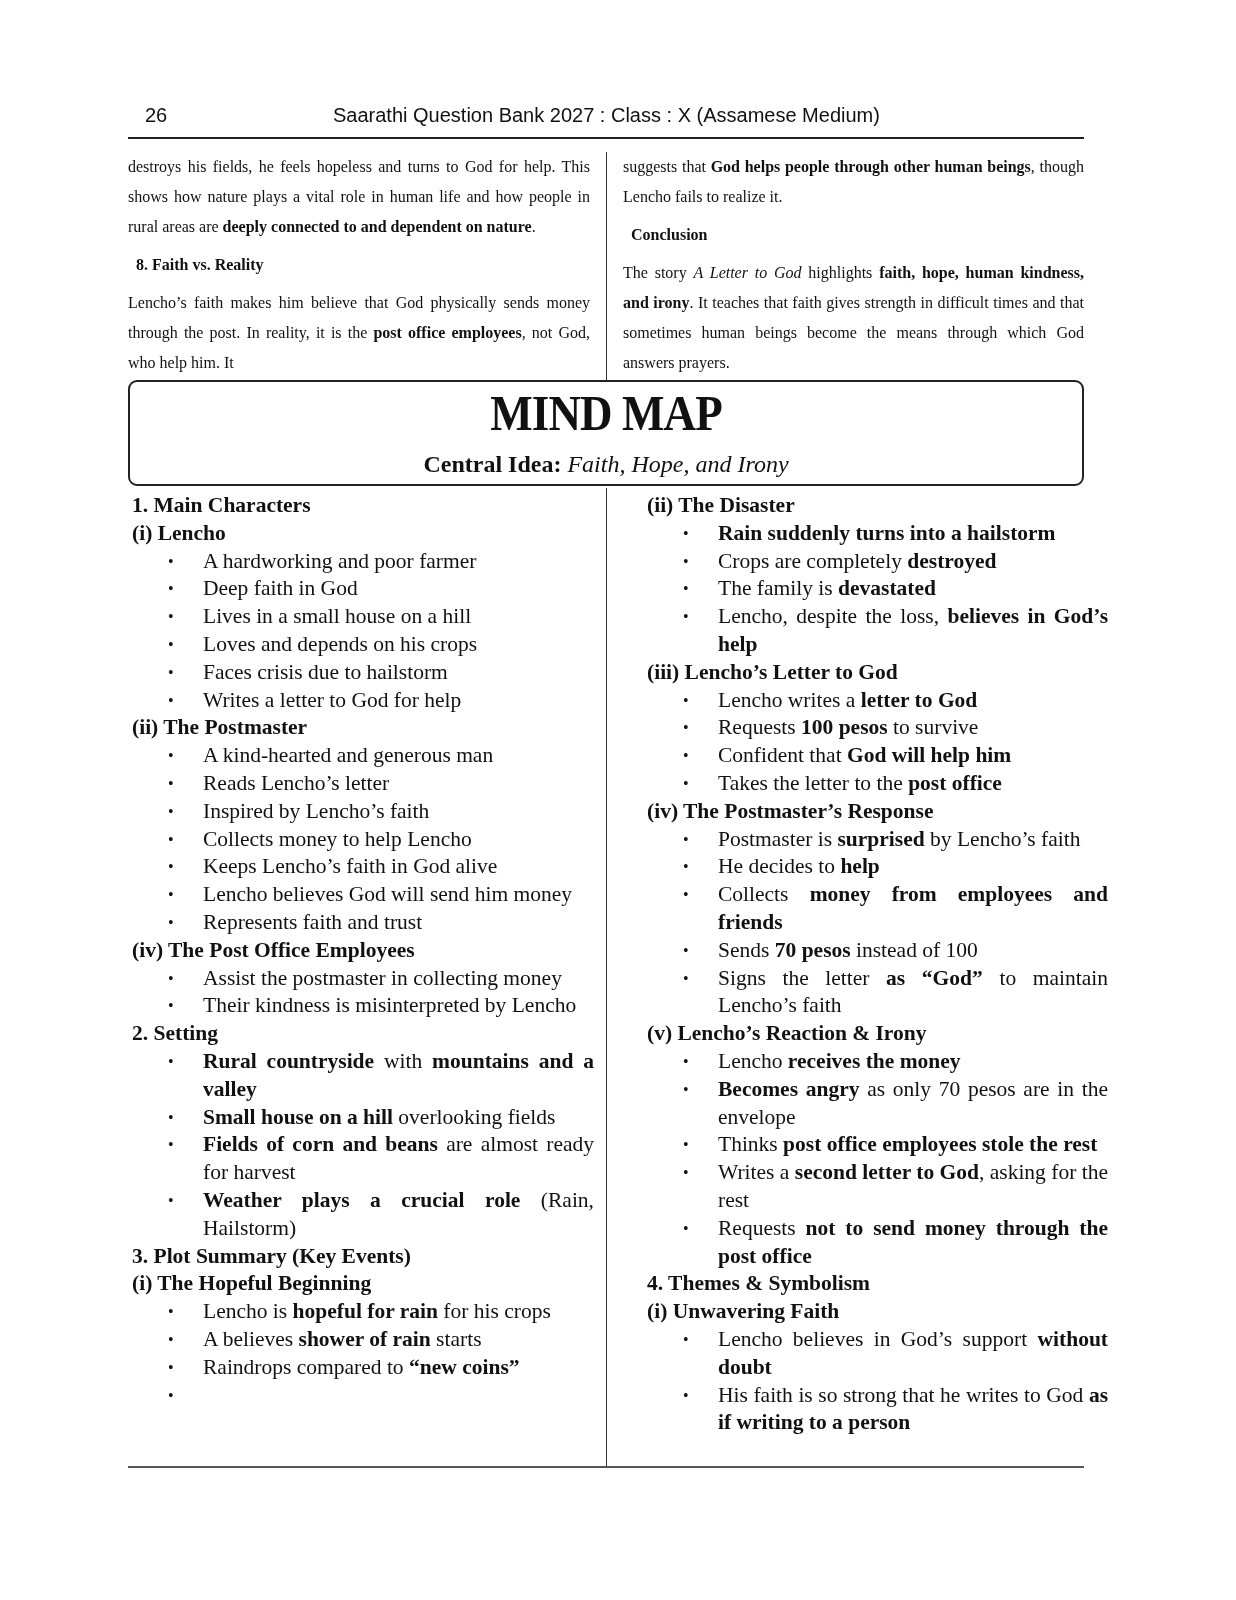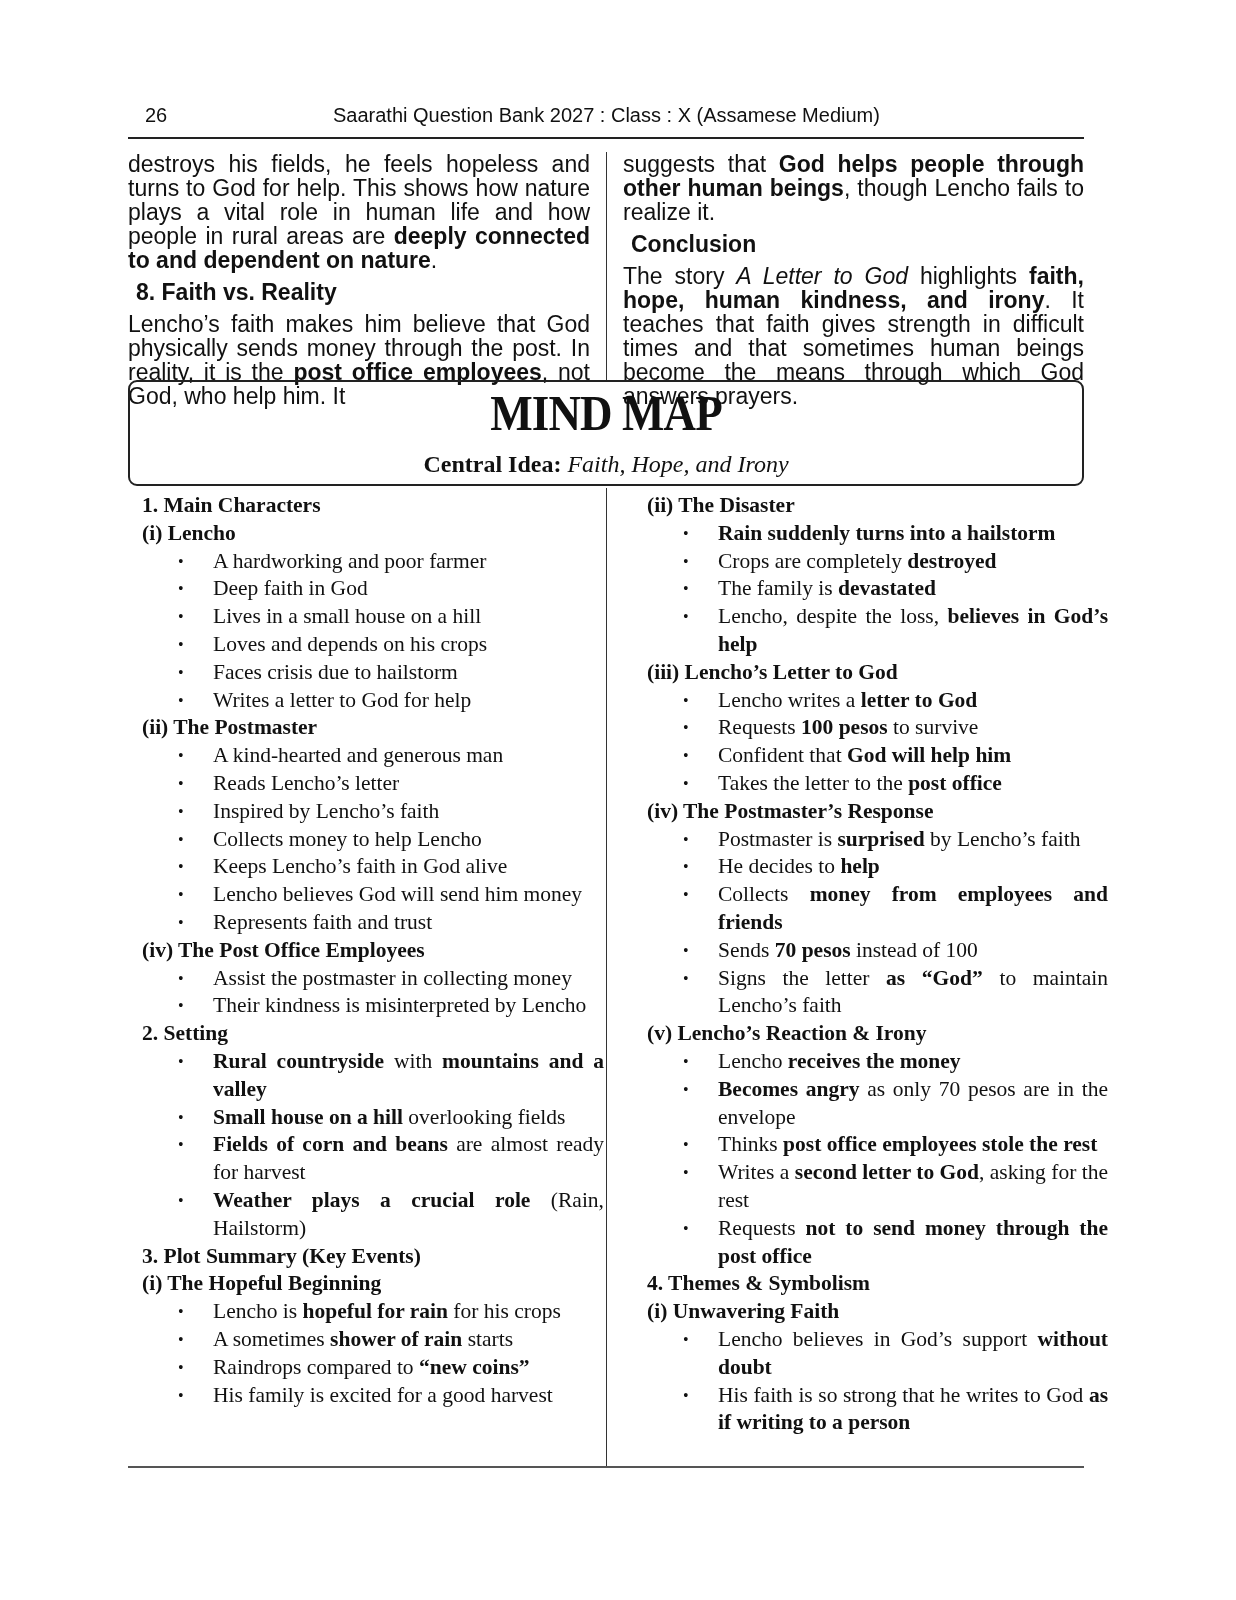--- a/index.html
+++ b/index.html
@@ -4,37 +4,37 @@
 <style>
   html, body { margin: 0; padding: 0; background: #ffffff; }
   body { width: 1236px; height: 1600px; position: relative; overflow: hidden; color: #111; }
   .page { position: absolute; left: 128px; top: 0; width: 956px; }
   .header { position: absolute; top: 104px; left: 11px; width: 956px; height: 32px;
     font-family: "Liberation Sans", sans-serif; font-size: 20px; margin-left: 6px; }
   .header .pno { position: absolute; left: 0; top: 0; }
   .header .title { position: absolute; left: 188px; top: 0; }
   .header-rule { position: absolute; top: 137px; left: 0; width: 956px; border-top: 2px solid #222; }
   .cols-top { position: absolute; top: 152px; left: 0; width: 956px; height: 224px; }
-  .col { position: absolute; font-family: Liberation Sans, sans-serif; font-size: 23px; line-height: 24px; }
+  .col { position: absolute; font-family: Liberation Serif, serif; font-size: 16px; line-height: 30px; }
   .col-left { left: 0; width: 462px; text-align: justify; }
   .col-right { left: 495px; width: 461px; text-align: justify; }
   .vrule-top { position: absolute; left: 478px; top: 152px; height: 228px; border-left: 1.5px solid #333; }
   .para { margin: 0; }
   .sec-h { font-weight: bold; margin: 8px; }
   .mm-box { position: absolute; left: 0; top: 380px; width: 952px; height: 102px;
     border: 2px solid #222; border-radius: 9px; text-align: center; }
   .mm-title { font-family: "Liberation Serif", serif; font-weight: bold; font-size: 50px;
     transform: scaleX(0.9); margin-top: 3px; line-height: 56px; letter-spacing: -1px; }
   .mm-sub { font-family: "Liberation Serif", serif; font-size: 24px; line-height: 38px; margin-top: 4px; }
   .mm-sub b { font-weight: bold; }
   .mm-sub i { font-style: italic; }
   .cols-map { position: absolute; top: 492px; left: 0; width: 956px; }
   .vrule-map { position: absolute; left: 478px; top: 488px; height: 978px; border-left: 1.5px solid #333; }
   .mcol { position: absolute; font-family: "Liberation Serif", serif; font-size: 21.5px; line-height: 27.8px; }
-  .mcol-left { left: 14px; width: 462px; }
+  .mcol-left { left: 4px; width: 462px; }
   .mcol-right { left: 519px; width: 461px; }
   .h1 { font-weight: bold; }
   .h2 { font-weight: bold; }
   ul.bl { list-style: none; margin: 0; padding: 0; }
   ul.bl li { position: relative; padding-left: 71px; text-align: justify; }
   ul.bl li .dot { position: absolute; left: 36px; top: 0; font-size: 16px; }
   .bottom-rule { position: absolute; top: 1466px; left: 0; width: 956px; border-top: 2px solid #555; }
 </style>
 </head>
 <body>
@@ -102,23 +102,23 @@
         <ul class="bl">
           <li><span class="dot">•</span><b>Rural countryside</b><span> with </span><b>mountains and a valley</b></li>
           <li><span class="dot">•</span><b>Small house on a hill</b><span> overlooking fields</span></li>
           <li><span class="dot">•</span><b>Fields of corn and beans</b><span> are almost ready for harvest</span></li>
           <li><span class="dot">•</span><b>Weather plays a crucial role</b><span> (Rain, Hailstorm)</span></li>
         </ul>
         <div class="h1">3. Plot Summary (Key Events)</div>
         <div class="h2">(i) The Hopeful Beginning</div>
         <ul class="bl">
           <li><span class="dot">•</span><span>Lencho is </span><b>hopeful for rain</b><span> for his crops</span></li>
-          <li><span class="dot">•</span><span>A sometimes </span><b>shower of rain</b><span> starts</span></li>
+          <li><span class="dot">•</span><span>A believes </span><b>shower of rain</b><span> starts</span></li>
           <li><span class="dot">•</span><span>Raindrops compared to </span><b>“new coins”</b></li>
-          <li><span class="dot">•</span><span>His family is excited for a good harvest</span></li>
+          <li><span class="dot">•</span></li>
         </ul>
       </div>
     <div class="mcol mcol-right">
         <div class="h2">(ii) The Disaster</div>
         <ul class="bl">
           <li><span class="dot">•</span><b>Rain suddenly turns into a hailstorm</b></li>
           <li><span class="dot">•</span><span>Crops are completely </span><b>destroyed</b></li>
           <li><span class="dot">•</span><span>The family is </span><b>devastated</b></li>
           <li><span class="dot">•</span><span>Lencho, despite the loss, </span><b>believes in God’s help</b></li>
         </ul>

